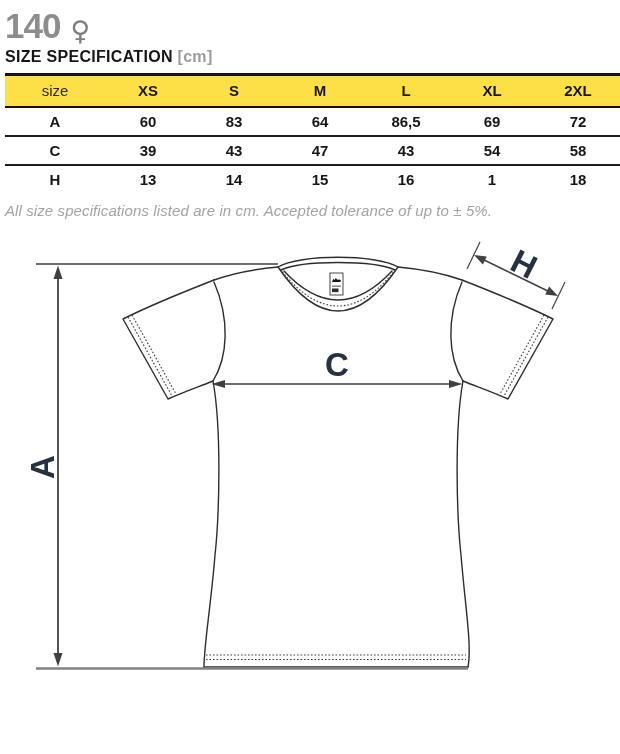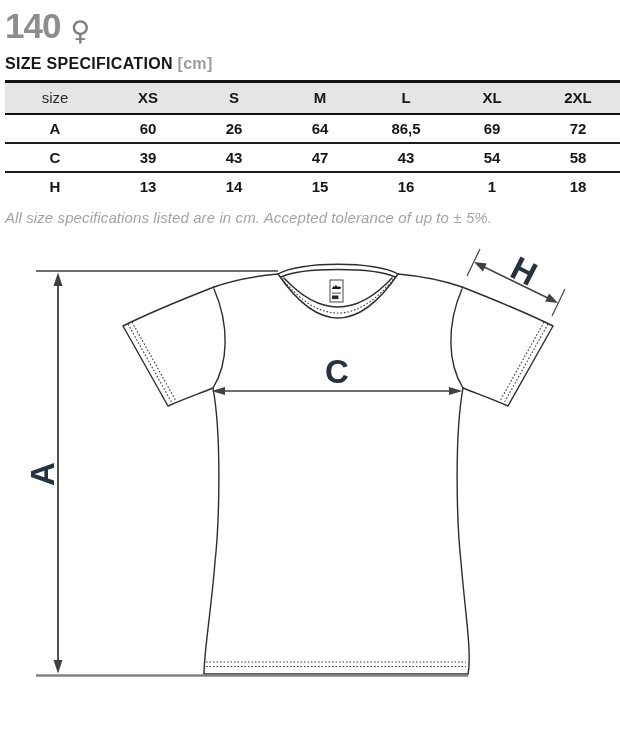--- a/index.html
+++ b/index.html
@@ -5,24 +5,24 @@
   html,body{margin:0;padding:0;}
   body{
     width:620px;height:754px;background:#ffffff;position:relative;overflow:hidden;
     font-family:"Liberation Sans",sans-serif;color:#1a1a1a;
   }
   .header{padding:8px 14px 0 5px;}
   .title-line{display:flex;align-items:baseline;gap:10px;}
   .product-number{font-size:35px;font-weight:bold;color:#8d8d8d;letter-spacing:-1px;line-height:1;}
   .product-name{font-size:30px;font-weight:bold;color:#1d1d1d;letter-spacing:-0.5px;line-height:1;}
   .gender{font-size:27px;color:#7f7f7f;font-family:"DejaVu Sans",sans-serif;line-height:1;transform:translateY(2px);}
-  .section-title{margin-top:12px;font-size:16px;font-weight:bold;color:#161616;letter-spacing:0.3px;}
+  .section-title{margin-top:5px;font-size:16px;font-weight:bold;color:#161616;letter-spacing:0.3px;}
   .unit{color:#9c9c9c;}
   table{width:616px;border-collapse:collapse;margin-top:7px;border-top:3px solid #141414;table-layout:fixed;}
-  thead tr{background:#e5e5e5;height:32px;}
+  thead tr{background:#fde047;height:32px;}
   th,td{text-align:center;font-size:15px;padding:0;}
   th.corner{font-weight:normal;color:#2b2b2b;width:100px;}
   thead th{font-weight:bold;color:#161616;}
   tbody tr{height:29px;}
   tbody tr td,tbody tr th{border-top:2px solid #1c1c1c;font-weight:bold;color:#161616;}
   tbody tr:first-child td,tbody tr:first-child th{border-top:2.5px solid #111;}
   .footnote{margin-top:8px;font-size:15px;font-style:italic;color:#a3a3a3;letter-spacing:0.1px;}
   .diagram{position:absolute;left:0;top:300;width:620px;height:454px;}
   .outline{fill:none;stroke:#2e2e2e;stroke-width:1.4;stroke-linecap:round;stroke-linejoin:round;}
   .stitch{fill:none;stroke:#3a3a3a;stroke-width:1.1;stroke-dasharray:1.6 1.9;}
@@ -53,21 +53,21 @@
         <th>M</th>
         <th>L</th>
         <th>XL</th>
         <th>2XL</th>
       </tr>
     </thead>
     <tbody>
       <tr>
         <th>A</th>
         <td>60</td>
-        <td>26</td>
+        <td>83</td>
         <td>64</td>
         <td>86,5</td>
         <td>69</td>
         <td>72</td>
       </tr>
       <tr>
         <th>C</th>
         <td>39</td>
         <td>43</td>
         <td>47</td>

